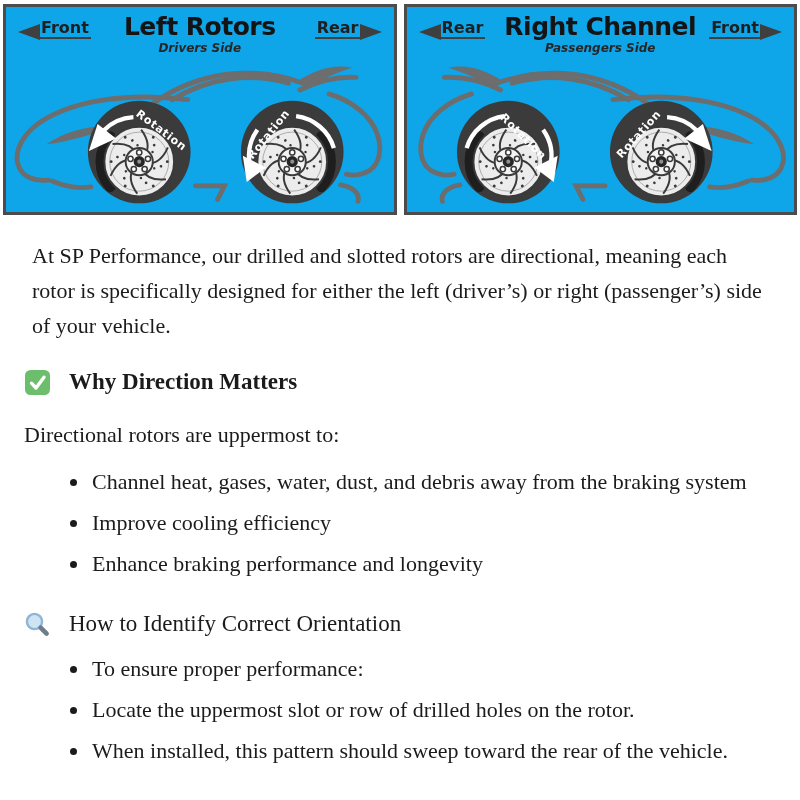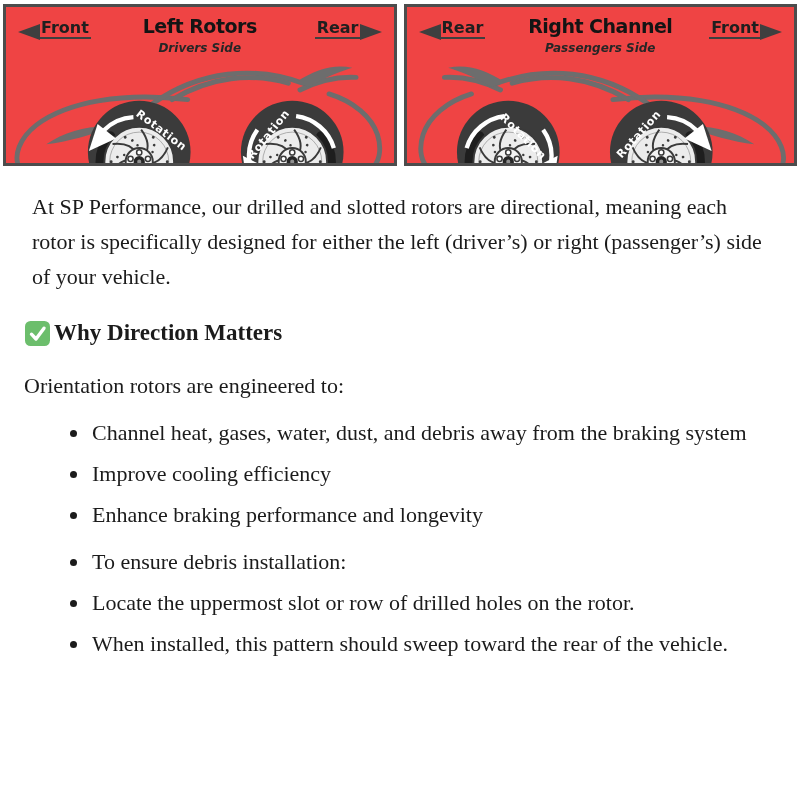--- a/index.html
+++ b/index.html
@@ -5,27 +5,27 @@
   * { box-sizing: border-box; }
   html,body { margin:0; padding:0; }
   body {
     width:800px; height:800px; background:#ffffff;
     font-family:"Liberation Serif", serif; color:#1b1b1b;
     overflow:hidden;
   }
   
   .diagram { display:flex; gap:7px; padding:4px 3px 0 3px; }
   .panel {
-    flex:1; border:3px solid #4c4c4c; background:#ef4444;
-    position:relative; height:162px; overflow:hidden;
+    flex:1; border:3px solid #4c4c4c; background:#0ea5e9;
+    position:relative; height:211px; overflow:hidden;
   }
   .panel-header { position:relative; height:52px; padding-top:7px; }
   .panel-title-block { text-align:center; font-family:"DejaVu Sans", sans-serif; }
   .panel-title {
-    font-weight:bold; font-size:19px; line-height:25px;
+    font-weight:bold; font-size:25px; line-height:25px;
     letter-spacing:-0.5px; color:#141414;
   }
   .panel-subtitle {
     font-weight:bold; font-style:italic; font-size:12px;
     line-height:18px; color:#262626;
   }
   .dir {
     position:absolute; top:11px; display:flex; align-items:center;
     font-family:"DejaVu Sans", sans-serif; font-weight:bold; font-size:16px;
   }
@@ -40,21 +40,21 @@
   .tri-right { border-left:22px solid #3f3f3f;  margin-left:-1px;  margin-top:6px; }
   .car { display:block; width:100%; height:153px; }
   .rot-label {
     font-family:"DejaVu Sans", sans-serif; font-weight:bold;
     font-size:11.5px; letter-spacing:0.8px; fill:#ffffff;
   }
   
   .article { padding:13px 30px 0 24px; font-size:22px; line-height:35px; }
   .intro { margin:10px 0 0 8px; max-width:740px; }
   .sec-heading {
-    display:flex; align-items:center; gap:3px;
+    display:flex; align-items:center; gap:18px;
     font-size:23px; line-height:30px; margin:24px 0 0 0; font-weight:bold;
   }
   .sec-heading.normal { font-weight:normal; margin-top:28px; }
   .sec-heading .emoji { flex:0 0 auto; display:inline-flex; }
   .lead { margin:20px 0 0 0; }
   ul.bullets { margin:12px 0 0 0; padding:0 0 0 66px; max-width:760px; }
   ul.bullets li { margin:4px 0 6px 0; padding-left:2px; }
   ul.bullets li::marker { color:#1b1b1b; }
 </style>
 </head>
@@ -208,28 +208,37 @@
   <h2 class="sec-heading">
     <span class="emoji">
       <svg width="27" height="27" viewBox="0 0 27 27">
         <rect x="1" y="1" width="25" height="25" rx="5.5" fill="#6cbe6c"></rect>
         <path d="M 7.5 14.2 L 12 19 L 20 8.2" fill="none" stroke="#ffffff" stroke-width="3.4" stroke-linecap="round" stroke-linejoin="round"></path>
       </svg>
     </span>
     <span>Why Direction Matters</span>
   </h2>
 
-  <p class="lead">Orientation rotors are engineered to:</p>
+  <p class="lead">Directional rotors are uppermost to:</p>
 
   <ul class="bullets">
     <li>Channel heat, gases, water, dust, and debris away from the braking system</li>
     <li>Improve cooling efficiency</li>
     <li>Enhance braking performance and longevity</li>
   </ul>
 
+  <h2 class="sec-heading normal">
+    <span class="emoji">
+      <svg width="27" height="27" viewBox="0 0 27 27">
+        <circle cx="10.5" cy="10.5" r="7.6" fill="#cfe4f2" stroke="#8fb4d6" stroke-width="2.4"></circle>
+        <line x1="16.6" y1="16.6" x2="22.6" y2="22.6" stroke="#6e7d8a" stroke-width="4.6" stroke-linecap="round"></line>
+      </svg>
+    </span>
+    <span>How to Identify Correct Orientation</span>
+  </h2>
 
   <ul class="bullets">
-    <li>To ensure debris installation:</li>
+    <li>To ensure proper performance:</li>
     <li>Locate the uppermost slot or row of drilled holes on the rotor.</li>
     <li>When installed, this pattern should sweep toward the rear of the vehicle.</li>
   </ul>
 
 </div>
 
 </body></html>

